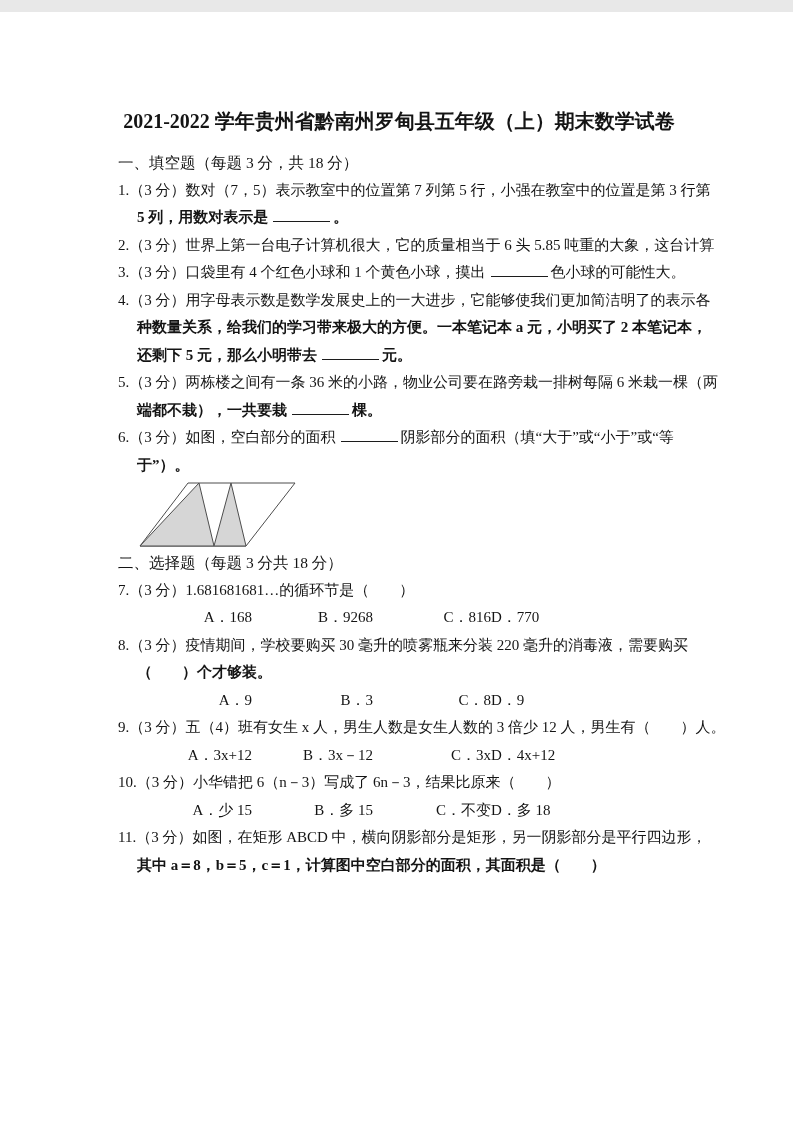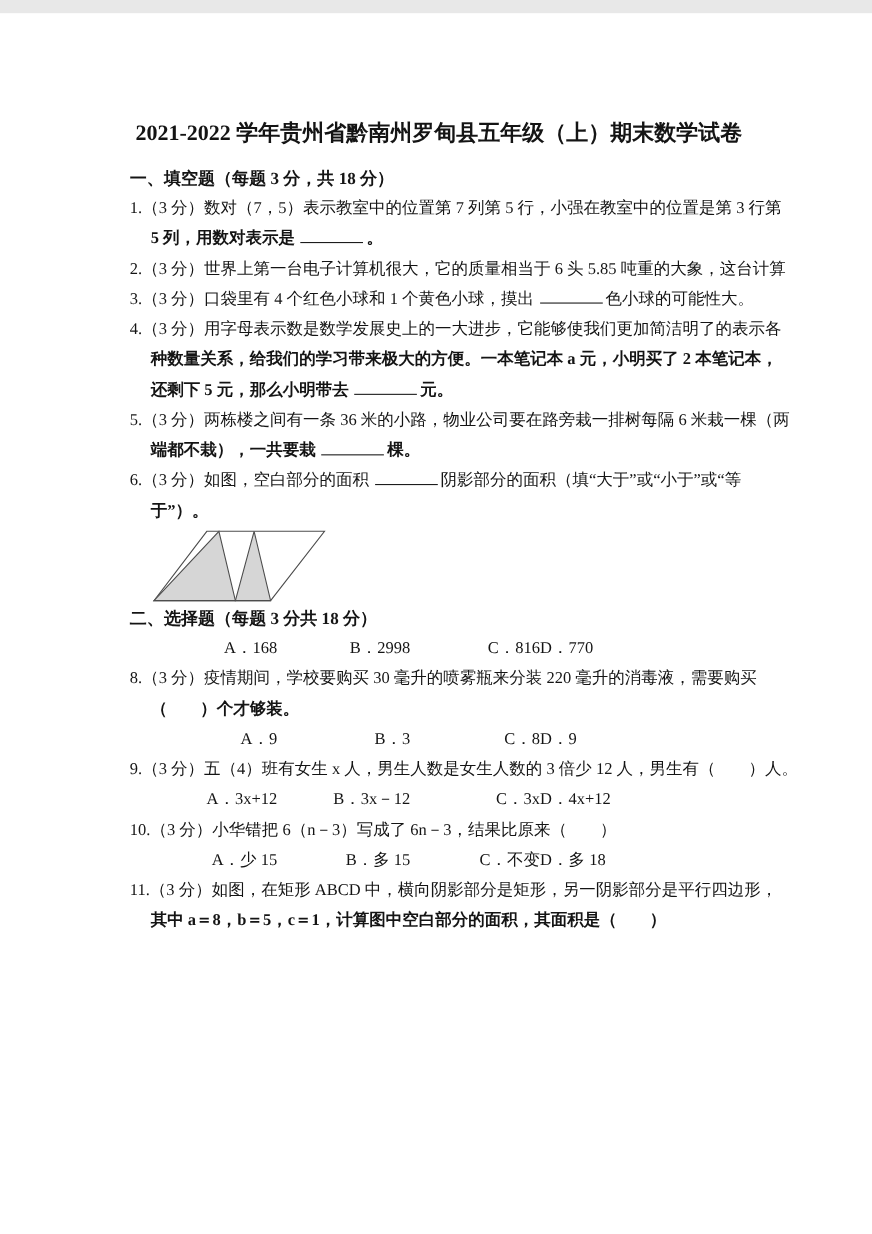--- a/index.html
+++ b/index.html
@@ -7,21 +7,21 @@
     width:793px;height:1122px;background:#ffffff;position:relative;
     font-family:"Liberation Serif","DejaVu Serif",serif;
     color:#141414;overflow:hidden;margin:12px auto;
   }
   .doc{position:absolute;left:118px;top:96px;width:562px;}
   .title{
     font-size:20px;font-weight:bold;text-align:center;
     line-height:26px;margin:0 0 15px 0;white-space:nowrap;
   }
   .sec-heading{
-    font-weight:bold;font-size:15.5px;line-height:27.5px;white-space:nowrap;
+    font-weight:normal;font-size:15.5px;line-height:27.5px;white-space:nowrap;
   }
   .line{font-size:15px;line-height:27.5px;white-space:nowrap;}
   .line.wrap{padding-left:19px;font-weight:bold;}
   .blank{
     display:inline-block;width:57px;height:15px;
     border-bottom:1px solid #1c1c1c;margin:0 3px 0 5px;vertical-align:baseline;
   }
   .opts{display:flex;font-size:15px;line-height:27.5px;padding-left:15px;white-space:nowrap;text-align:right;}
   .opts .opt{flex:0 0 auto;}
   .opts .opt:nth-child(1){width:119px;}
@@ -50,23 +50,24 @@
         <div class="line">6.（3 分）如图，空白部分的面积<span class="blank"></span>阴影部分的面积（填“大于”或“小于”或“等</div>
         <div class="line wrap">于”）。</div>
         <div class="figure-wrap">
           <svg width="165" height="70" viewBox="0 0 165 70">
             <polygon points="4,67 110,67 159,4 52,4" fill="#ffffff" stroke="#4d4d4d" stroke-width="1"></polygon>
             <polygon points="4,67 63,4 78,67" fill="#d6d6d6" stroke="#4d4d4d" stroke-width="1"></polygon>
             <polygon points="78,67 95,4 110,67" fill="#d6d6d6" stroke="#4d4d4d" stroke-width="1"></polygon>
           </svg>
         </div>
         <div class="sec-heading">二、选择题（每题 3 分共 18 分）</div>
+        <div class="line">7.（3 分）1.681681681…的循环节是（　　）</div>
         <div class="opts">
           <span class="opt">A．168</span>
-          <span class="opt">B．2998</span>
+          <span class="opt">B．9268</span>
           <span class="opt">C．816</span>
           <span class="opt">D．770</span>
         </div>
         <div class="line">8.（3 分）疫情期间，学校要购买 30 毫升的喷雾瓶来分装 220 毫升的消毒液，需要购买</div>
         <div class="line wrap">（　　）个才够装。</div>
         <div class="opts">
           <span class="opt">A．9</span>
           <span class="opt">B．3</span>
           <span class="opt">C．8</span>
           <span class="opt">D．9</span>

